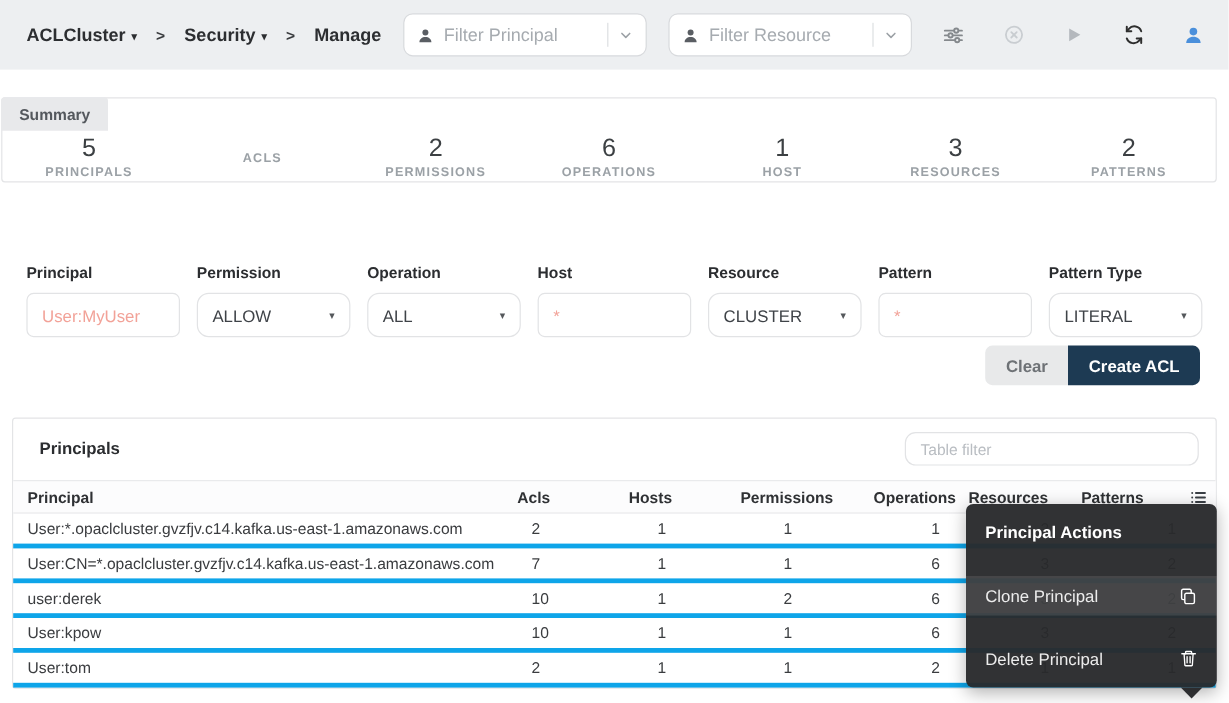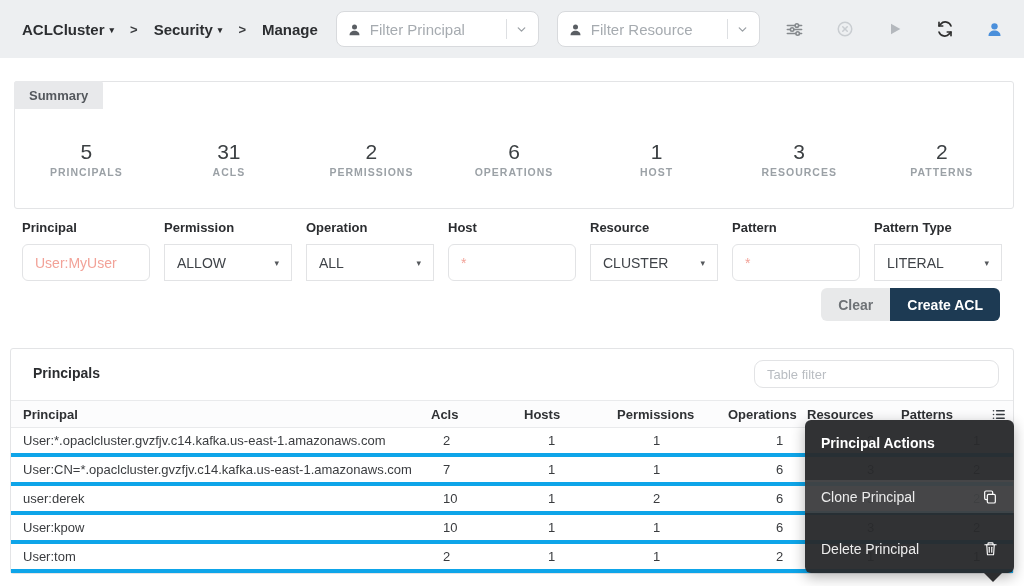--- a/index.html
+++ b/index.html
@@ -24,21 +24,21 @@
   .combo input {
     border:none; outline:none; flex:1; min-width:0; font-size:15px; margin-left:8px;
     font-family:"Liberation Sans", sans-serif; color:#3a3c3f; background:transparent;
   }
   .combo input::placeholder { color:#a6abb0; }
   .combo .divider { width:1px; height:20px; background:#dddfe2; margin:0 8px; }
   .topbar-icons { display:flex; align-items:center; gap:28px; margin-left:24px; }
   .tb-icon { display:flex; align-items:center; justify-content:center; width:22px; height:22px; cursor:pointer; }
   
   .summary-card {
-    position:absolute; left:14px; right:10px; top:81px; height:128px;
+    position:absolute; left:1px; right:10px; top:81px; height:71px;
     border:1px solid #e3e4e6; border-radius:3px; background:#fff;
   }
   .summary-tab {
     position:absolute; left:-1px; top:-1px; height:28px; padding:0 15px;
     background:#e8e9eb; display:flex; align-items:center;
     font-size:13px; font-weight:700; color:#54585d; border-radius:3px 3px 0 0;
   }
   .stats { position:absolute; left:0; right:0; top:28px; bottom:0; display:flex; align-items:center; }
   .stat { flex:1; text-align:center; }
   .stat .num { font-size:21px; font-weight:500; color:#3c4043; line-height:24px; }
@@ -46,21 +46,21 @@
   
   .acl-form { position:absolute; left:22px; right:22px; top:220px; display:flex; justify-content:space-between; }
   .field { width:128px; }
   .field .flabel { font-size:13px; font-weight:700; color:#2b2d30; margin-bottom:9px; }
   .field input.txt {
     width:100%; height:37px; border:1px solid #e2e3e5; border-radius:6px; padding:0 12px;
     font-size:14px; font-family:"Liberation Sans", sans-serif; color:#0f172a; outline:none; background:#fff;
   }
   .field input.txt::placeholder { color:#f2a298; }
   .fselect {
-    width:100%; height:37px; border:1px solid #e2e3e5; border-radius:0; background:#fff;
+    width:100%; height:37px; border:1px solid #e2e3e5; border-radius:10px; background:#fff;
     display:flex; align-items:center; justify-content:space-between; padding:0 12px;
     font-size:14px; color:#3f4348; cursor:pointer;
   }
   .fselect .caret { font-size:9px; color:#55585c; }
   .form-actions { position:absolute; right:24px; top:288px; display:flex; }
   .btn { height:33px; display:flex; align-items:center; padding:0 17px; font-size:14px; font-weight:700; cursor:pointer; }
   .btn-clear { background:#e8e9ea; color:#6e7276; border-radius:6px 0 0 6px; }
   .btn-create { background:#1d3a53; color:#ffffff; border-radius:0 6px 6px 0; }
   
   .table-card {
@@ -187,21 +187,20 @@
   <div class="summary-card">
     <div class="summary-tab">
       <span>Summary</span>
     </div>
     <div class="stats">
       <div class="stat">
           <div class="num">5</div>
           <div class="lbl">PRINCIPALS</div>
         </div>
       <div class="stat">
-          <div class="num">31</div>
           <div class="lbl">ACLS</div>
         </div>
       <div class="stat">
           <div class="num">2</div>
           <div class="lbl">PERMISSIONS</div>
         </div>
       <div class="stat">
           <div class="num">6</div>
           <div class="lbl">OPERATIONS</div>
         </div>

